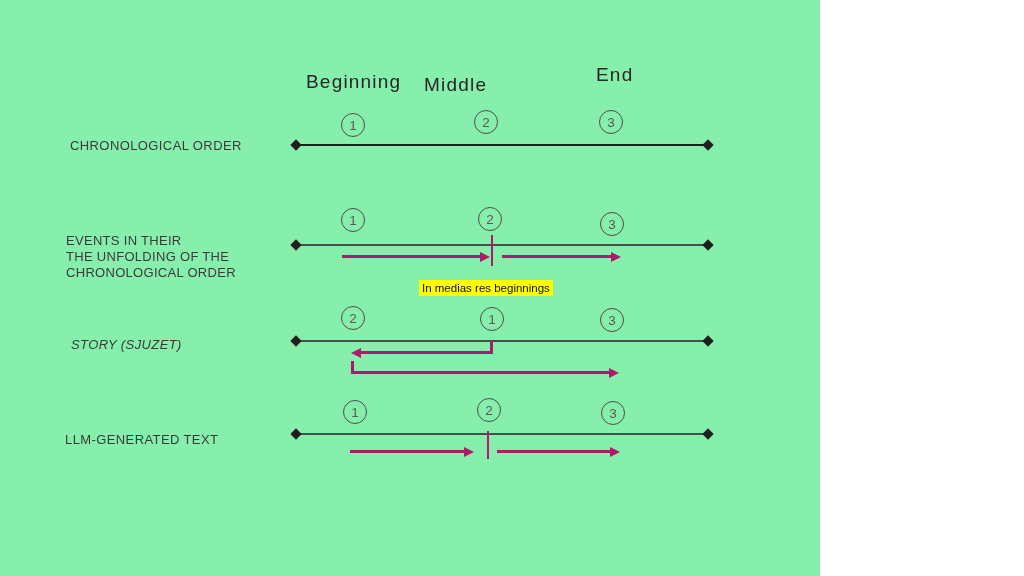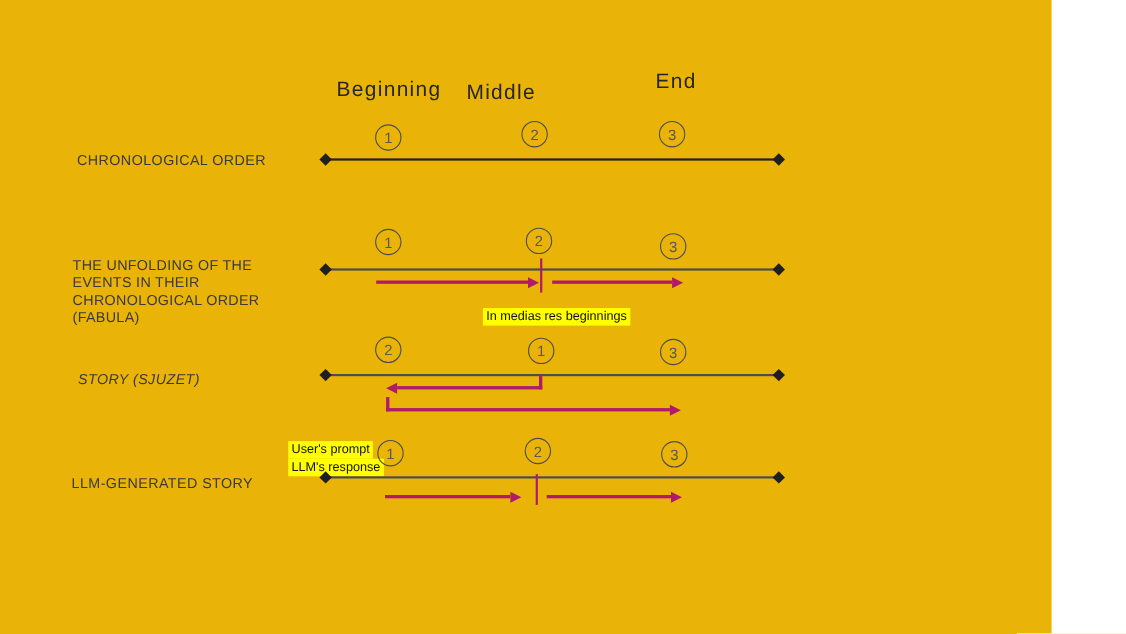--- a/index.html
+++ b/index.html
@@ -1,17 +1,17 @@
 <!DOCTYPE html>
 <html style="--accent: #b01a6b; --highlight: #ffff00; --line: #4d4d4d; --line-dark: #1f1f1f; --circle-text: #595959; --text: #3a3a3a;"><head>
 <meta charset="utf-8">
 <style>
   html,body{margin:0;padding:0;background:#fff;}
   .slide{
-    position:relative;width:956px;height:576px;background:#eab308;
+    position:relative;width:820px;height:576px;background:#86efac;
     font-family:"Liberation Sans",sans-serif;overflow:hidden;
   }
   .col-header{
     position:absolute;font-size:19px;color:#262626;letter-spacing:1.2px;
     white-space:nowrap;
   }
   .row-label{
     position:absolute;font-size:13px;color:#3a3a3a;letter-spacing:0.4px;
     white-space:nowrap;
   }
@@ -35,21 +35,21 @@
     border-top:5.5px solid transparent;border-bottom:5.5px solid transparent;
   }
   .arrow-l{position:absolute;height:3px;background:var(--accent);}
   .arrow-l::before{
     content:"";position:absolute;left:-10px;top:50%;transform:translateY(-50%);
     width:0;height:0;border-right:10px solid var(--accent);
     border-top:5.5px solid transparent;border-bottom:5.5px solid transparent;
   }
   .vseg{position:absolute;width:3px;background:var(--accent);}
   .tick{position:absolute;width:2px;background:var(--accent);}
-  .annotation{position:absolute;line-height:14px;margin-left:20px;}
+  .annotation{position:absolute;line-height:14px;}
   .hl{
     background:var(--highlight);color:#111;font-size:11.5px;
     padding:1px 3px;display:inline-block;white-space:nowrap;
   }
 </style>
 </head>
 <body>
 
 <div class="slide">
 
@@ -59,24 +59,23 @@
 
   <div class="row-label" style="left:70px;top:138px;">CHRONOLOGICAL ORDER</div>
   <div class="marker" style="left:341px;top:113px;">1</div>
   <div class="marker" style="left:474px;top:110px;">2</div>
   <div class="marker" style="left:599px;top:110px;">3</div>
   <div class="tl-line dark" style="left:296px;top:144px;width:412px;"></div>
   <div class="diamond" style="left:292px;top:141px;"></div>
   <div class="diamond" style="left:704px;top:141px;"></div>
 
   <div class="row-label-multi" style="left:66px;top:233px;">
+    <div>EVENTS IN THEIR</div>
     <div>THE UNFOLDING OF THE</div>
-    <div>EVENTS IN THEIR</div>
     <div>CHRONOLOGICAL ORDER</div>
-    <div>(FABULA)</div>
   </div>
   <div class="marker" style="left:341px;top:208px;">1</div>
   <div class="marker" style="left:478px;top:207px;">2</div>
   <div class="marker" style="left:600px;top:212px;">3</div>
   <div class="tl-line" style="left:296px;top:244px;width:412px;"></div>
   <div class="diamond" style="left:292px;top:241px;"></div>
   <div class="diamond" style="left:704px;top:241px;"></div>
   <div class="arrow-r" style="left:342px;top:255px;width:138px;"></div>
   <div class="tick" style="left:491px;top:235px;height:31px;"></div>
   <div class="arrow-r" style="left:502px;top:255px;width:109px;"></div>
@@ -89,25 +88,21 @@
   <div class="marker" style="left:480px;top:307px;">1</div>
   <div class="marker" style="left:600px;top:308px;">3</div>
   <div class="tl-line" style="left:296px;top:340px;width:412px;"></div>
   <div class="diamond" style="left:292px;top:337px;"></div>
   <div class="diamond" style="left:704px;top:337px;"></div>
   <div class="vseg" style="left:490px;top:341px;height:13px;"></div>
   <div class="arrow-l" style="left:361px;top:351px;width:132px;"></div>
   <div class="vseg" style="left:351px;top:361px;height:13px;"></div>
   <div class="arrow-r" style="left:351px;top:371px;width:258px;"></div>
 
-  <div class="row-label" style="left:65px;top:432px;">LLM-GENERATED STORY</div>
-  <div class="annotation" style="left:242px;top:401px;">
-    <div><span class="hl">User's prompt</span></div>
-    <div><span class="hl">LLM's response</span></div>
-  </div>
+  <div class="row-label" style="left:65px;top:432px;">LLM-GENERATED TEXT</div>
   <div class="marker" style="left:343px;top:400px;">1</div>
   <div class="marker" style="left:477px;top:398px;">2</div>
   <div class="marker" style="left:601px;top:401px;">3</div>
   <div class="tl-line" style="left:296px;top:433px;width:412px;"></div>
   <div class="diamond" style="left:292px;top:430px;"></div>
   <div class="diamond" style="left:704px;top:430px;"></div>
   <div class="arrow-r" style="left:350px;top:450px;width:114px;"></div>
   <div class="tick" style="left:487px;top:431px;height:28px;"></div>
   <div class="arrow-r" style="left:497px;top:450px;width:113px;"></div>
 

